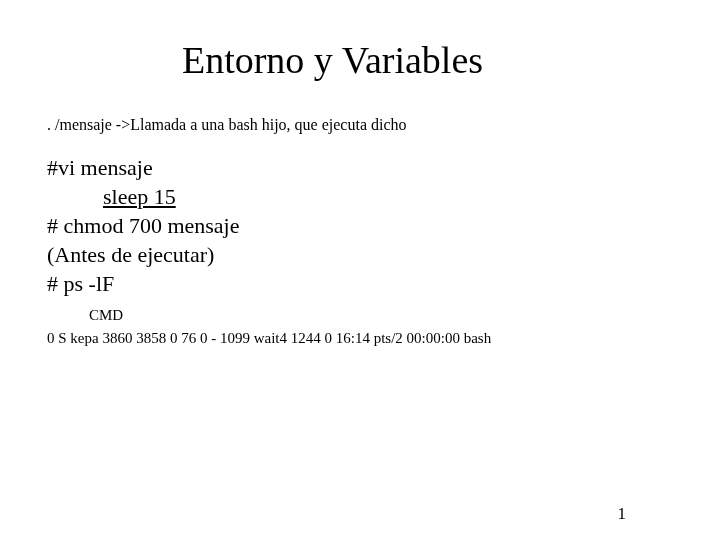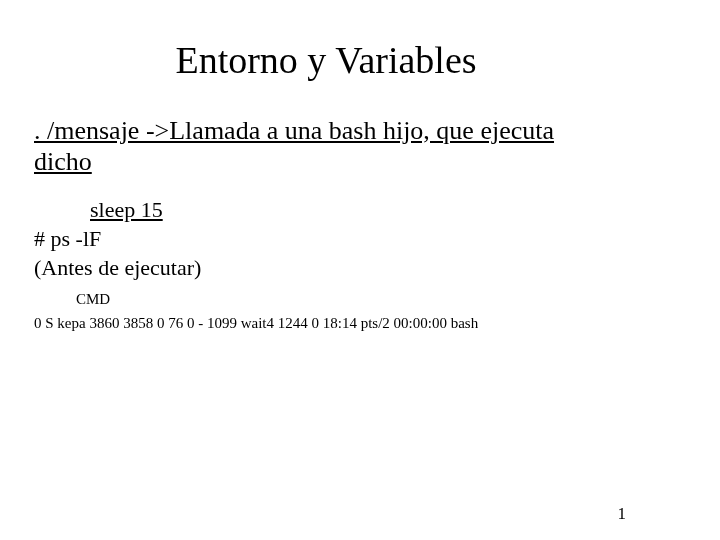--- a/index.html
+++ b/index.html
@@ -9,33 +9,32 @@
     height: 540px;
     background: #fff;
     font-family: "Times New Roman", Times, serif;
     color: #000;
   }
   .page {
     width: 656px;
     height: 540px;
     position: relative;
     box-sizing: border-box;
-    padding: 28px 38px 0 34px;
+    padding: 28px 38px 0 47px;
   }
   .title {
     font-size: 38px;
     text-align: center;
     margin: 10px 0 34px 0;
     font-weight: normal;
   }
   .lead {
-    font-size: 26px;
+    font-size: 16px;
     line-height: 1.18;
     margin: 0 0 18px 0;
-    text-decoration: underline;
   }
   .lead .indent {
     display: block;
     padding-left: 22px;
   }
   .code {
     font-size: 22px;
     line-height: 1.32;
   }
   .code .pad {
@@ -63,26 +62,28 @@
 
 <div class="page">
 
   <h1 class="title">Entorno y Variables</h1>
 
   <p class="lead">
     <span>. /mensaje -&gt;Llamada a una bash hijo, que ejecuta dicho</span>
   </p>
 
   <div class="code">
+    <div>#vi mensaje</div>
     <div class="pad">sleep 15</div>
+    <div># chmod 700 mensaje</div>
+    <div>(Antes de ejecutar)</div>
     <div>#  ps -lF</div>
-    <div>(Antes de ejecutar)</div>
   </div>
 
   <div class="ps-header" style="margin-top:6px;">
     <span class="cmdline">CMD</span>
   </div>
 
-  <div class="ps-row">0 S kepa       3860  3858  0  76   0 -  1099 wait4  1244   0 18:14 pts/2    00:00:00 bash</div>
+  <div class="ps-row">0 S kepa       3860  3858  0  76   0 -  1099 wait4  1244   0 16:14 pts/2    00:00:00 bash</div>
 
   <div class="pagenum">1</div>
 
 </div>
 
 </body></html>

